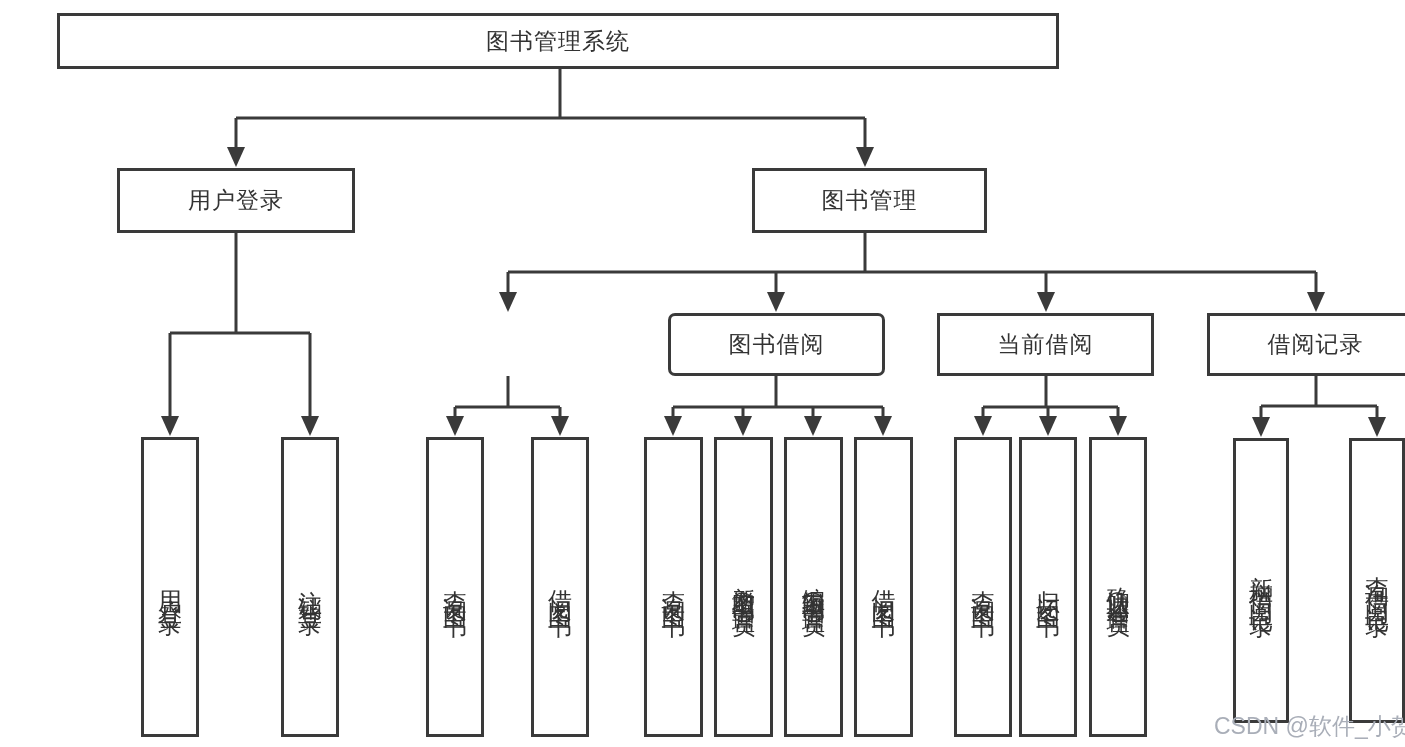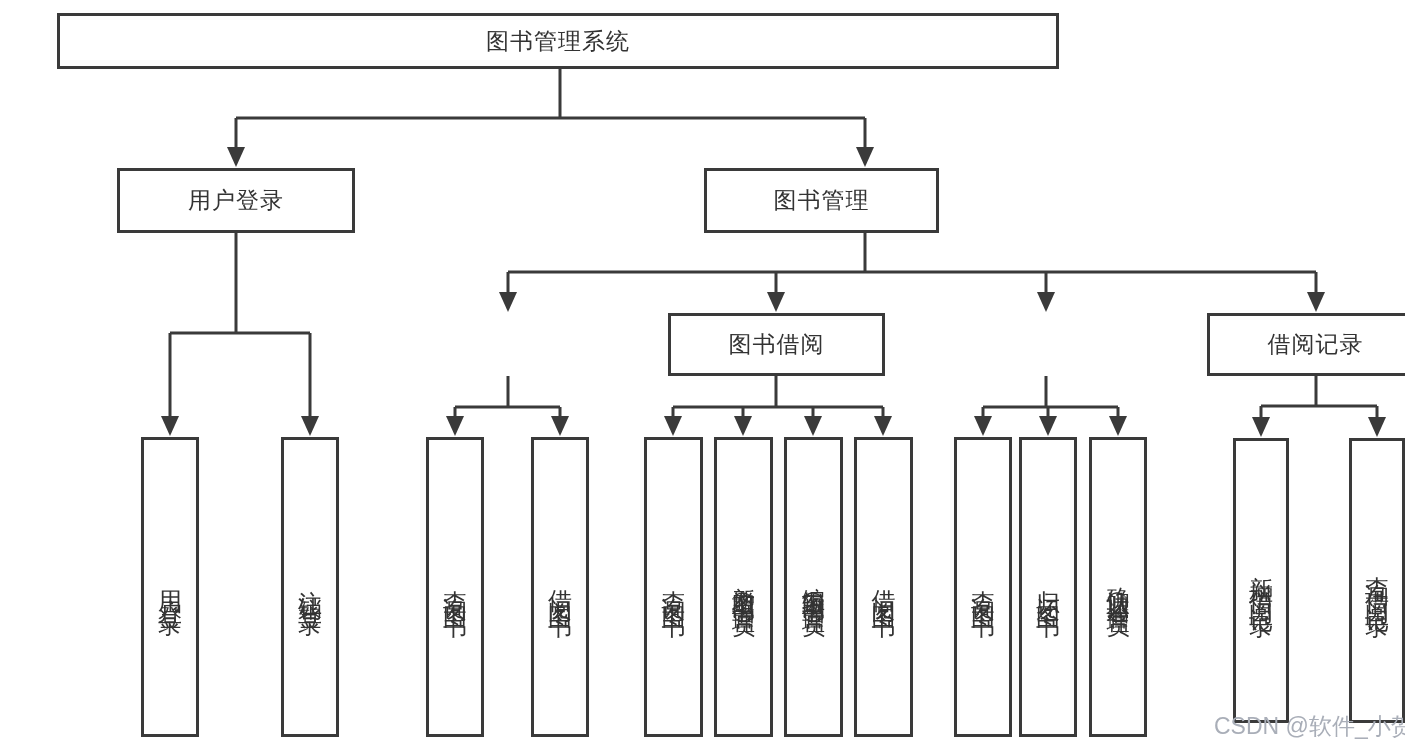--- a/index.html
+++ b/index.html
@@ -102,26 +102,29 @@
     <polygon points="1332,417 1350,417 1341,437"></polygon>
   </svg>
 
   <div class="node" style="left:21px;top:13px;width:1002px;height:56px;">
     <span>图书管理系统</span>
   </div>
 
   <div class="node" style="left:81px;top:168px;width:238px;height:65px;">
     <span>用户登录</span>
   </div>
-  <div class="node" style="left:668px;top:168px;width:235px;height:65px;">
+  <div class="node" style="left:716px;top:168px;width:235px;height:65px;">
     <span>图书管理</span>
   </div>
 
-  <div class="node" style="left:632px;top:313px;width:217px;height:63px;">
+  <div class="node" style="left:632px;top:313px;width:217px;height:63px;border-radius:7px;">
     <span>图书借阅</span>
+  </div>
+  <div class="node" style="left:901px;top:313px;width:217px;height:63px;">
+    <span>当前借阅</span>
   </div>
   <div class="node" style="left:1171px;top:313px;width:217px;height:63px;">
     <span>借阅记录</span>
   </div>
 
   <div class="leaf" style="left:105px;">
     <span>用户登录</span>
   </div>
   <div class="leaf" style="left:245px;">
     <span>注销登录</span>

